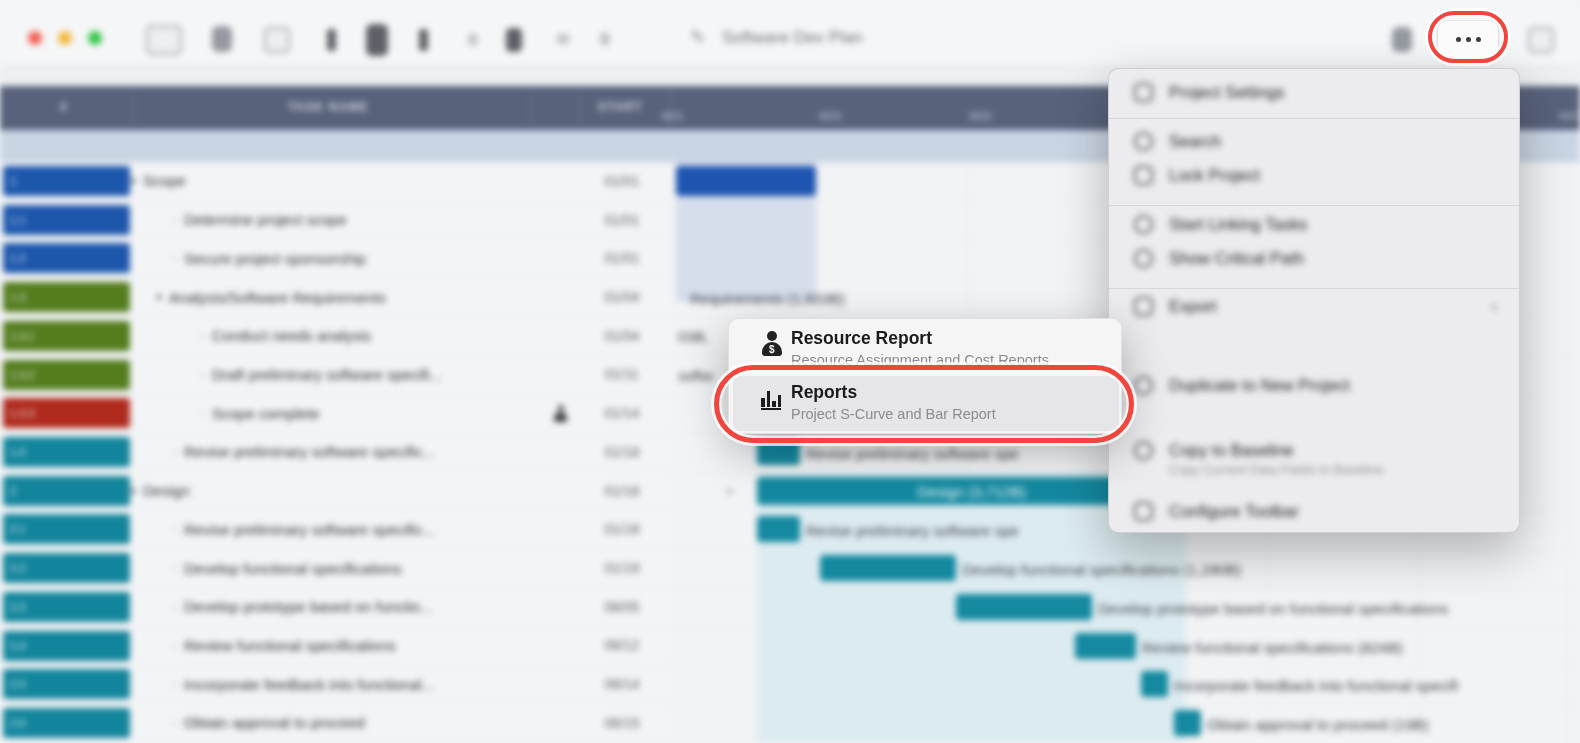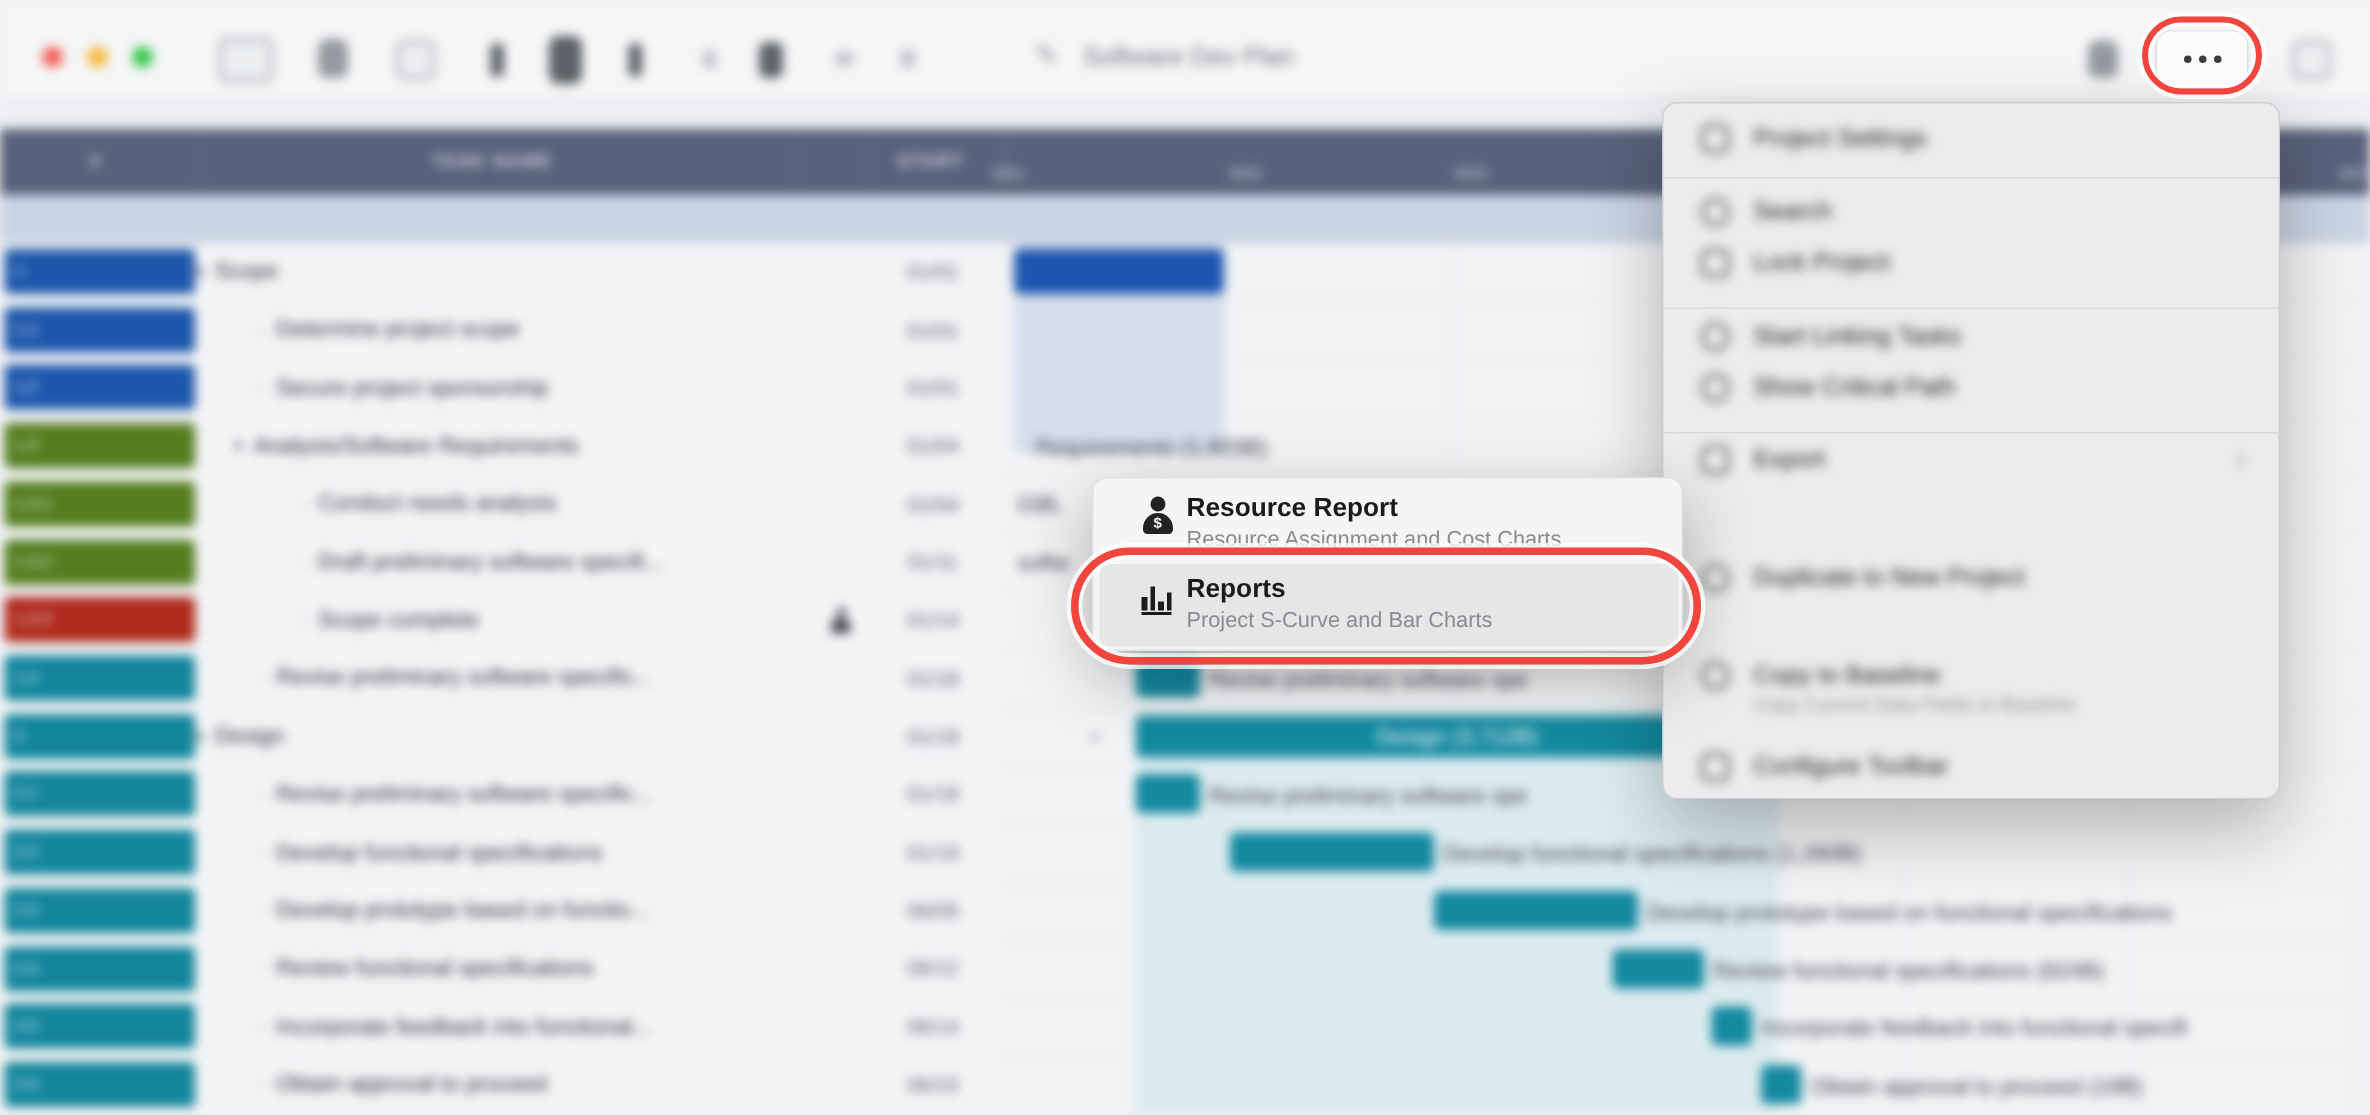--- a/index.html
+++ b/index.html
@@ -339,30 +339,30 @@
       <span class="lbl">Configure Toolbar</span>
     </div>
   </div>
 
   <div class="submenu">
     <div>
       <span class="person-ic">
           <b>$</b>
         </span>
       <span class="smi-title" style="top:9px;">Resource Report</span>
-      <span class="smi-sub" style="top:33px;">Resource Assignment and Cost Charts</span>
+      <span class="smi-sub" style="top:33px;">Resource Assignment and Cost Reports</span>
     </div>
     <div class="charts-row">
       <span class="bars" style="left:28px;top:15px;">
         <i style="height:9px;"></i>
           <i style="height:16px;"></i>
           <i style="height:6px;"></i>
           <i style="height:12px;"></i>
       </span>
       <span class="smi-title" style="top:6px;left:58px;">Reports</span>
-      <span class="smi-sub" style="top:30px;left:58px;">Project S-Curve and Bar Charts</span>
+      <span class="smi-sub" style="top:30px;left:58px;">Project S-Curve and Bar Report</span>
     </div>
   </div>
 
   <div class="ring more"></div>
   <div class="ring charts"></div>
 
 </div>
 
 </body></html>

